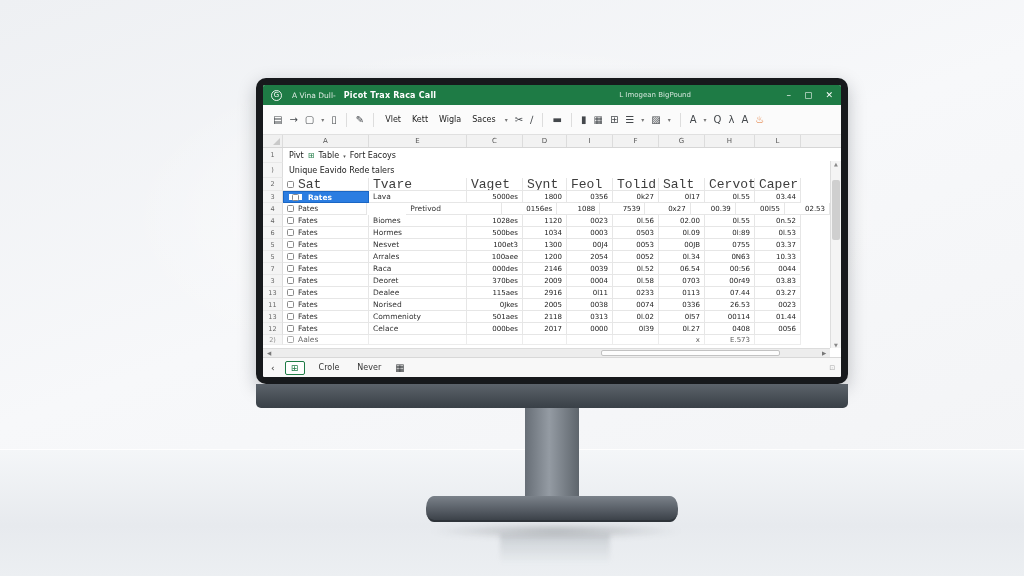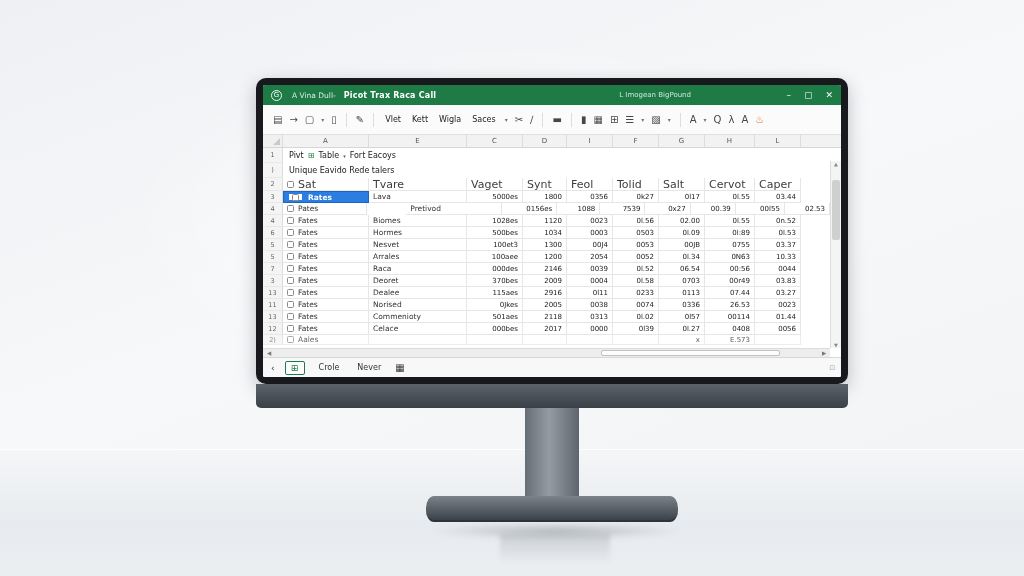--- a/index.html
+++ b/index.html
@@ -68,21 +68,21 @@
   .gut { width:20px; flex:0 0 auto; background:#f4f4f4; border-right:1px solid #dcdcdc;
     border-bottom:1px solid #e8e8e8; color:#666; font-size:6.5px; display:flex;
     align-items:center; justify-content:center; align-self:stretch; }
   .free { font-size:8px; color:#222; padding-left:6px; display:flex; align-items:center; gap:4px; }
   .free .gicon { color:#1e7b45; font-size:8px; }
   .free .caret { font-size:5px; color:#555; }
   .cell { border-right:1px solid #e6e6e6; border-bottom:1px solid #e6e6e6; font-size:7.5px;
     color:#333; padding:0 4px; overflow:hidden; white-space:nowrap; align-self:stretch;
     display:flex; align-items:center; }
   .cell.num { justify-content:flex-end; font-size:7px; color:#222; }
-  .cell.hdr { color:#3d3d3d; font-size:11px; }
+  .cell.hdr { color:#3d3d3d; font-size:13px;font-family:Liberation Mono, monospace; }
   .namecell { gap:4px; }
   .cbx { width:7px; height:7px; border:1px solid #8a8a8a; border-radius:1.5px; background:#fff; flex:0 0 auto; }
   .selrow .sel-cb { border:2px solid #2b7de1; border-radius:2px; padding:1px 3px;
     align-self:stretch; display:flex; align-items:center; background:#fff; }
   .sel-name { background:#2b7de1; color:#fff !important; border:1px solid #1a66c4;
     font-weight:bold; }
   .partial { opacity:.75; }
 
   
   .vscroll { position:absolute; top:13px; right:0; bottom:9px; width:11px;

